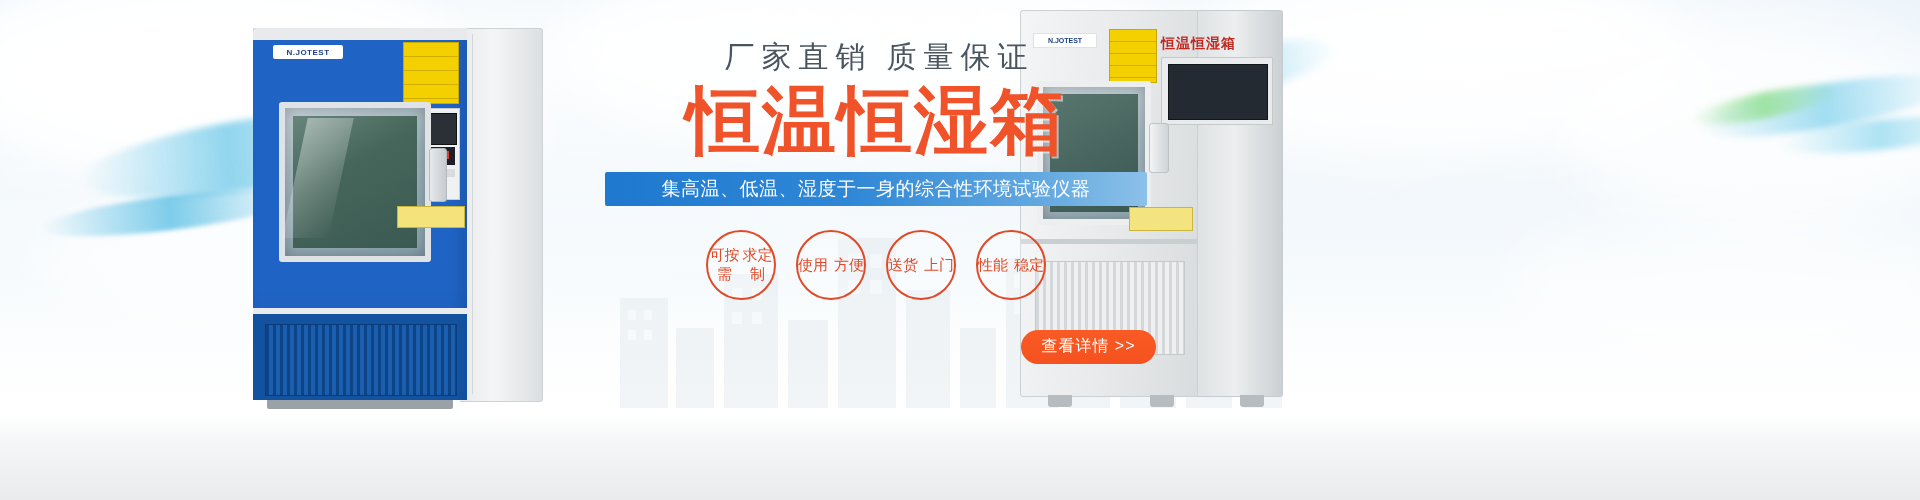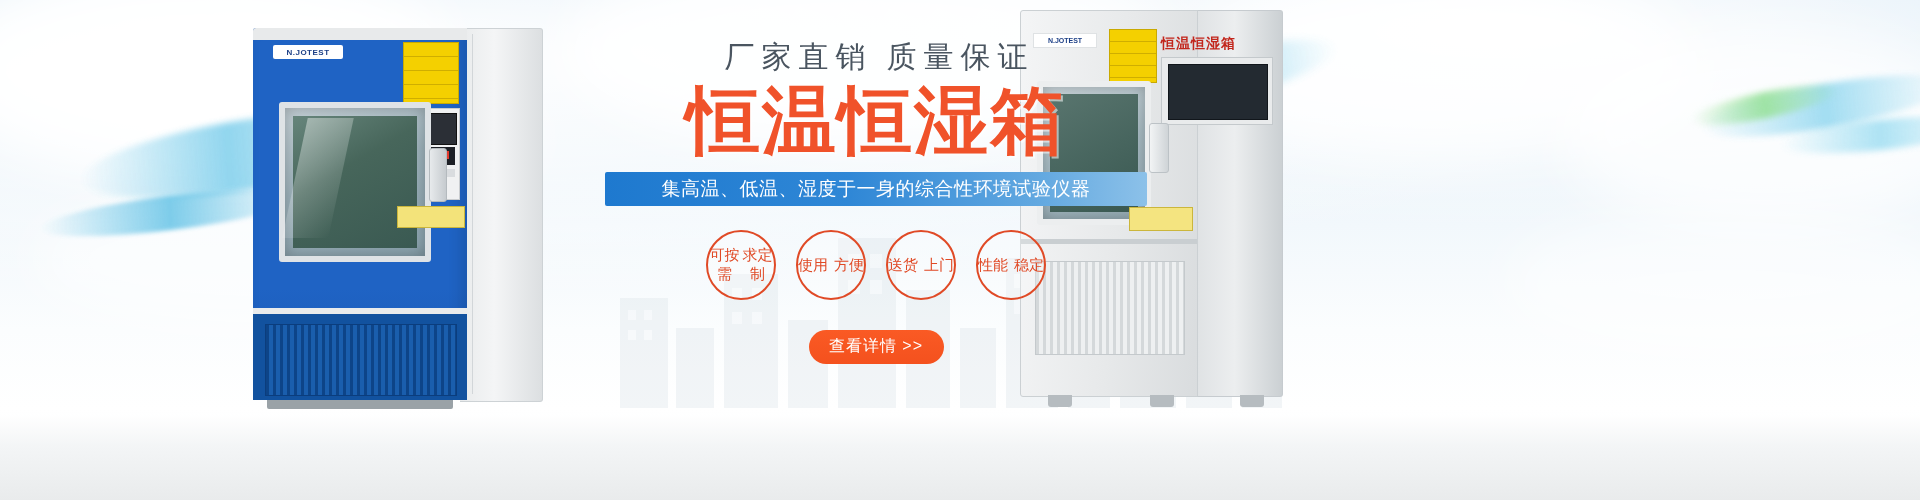--- a/index.html
+++ b/index.html
@@ -154,21 +154,21 @@
     color:#ffffff;font-size:19px;letter-spacing:.5px;white-space:nowrap;
   }
 
   .badges{margin-top:24px;display:flex;justify-content:center;gap:20px;}
   .badge{
     width:66px;height:66px;border-radius:50%;border:2px solid #e04a26;
     display:flex;flex-direction:row;align-items:center;justify-content:space-between;
     color:#e04a26;font-size:15px;line-height:1.22;background:rgba(255,255,255,.25);
   }
 
-  .cta-wrap{margin-top:30px;display:flex;justify-content:center;}
+  .cta-wrap{margin-top:30px;display:flex;justify-content:flex-end;}
   .cta{
     width:135px;height:34px;border-radius:17px;border:none;cursor:pointer;
     background:linear-gradient(180deg,#fa5a24 0%,#f4511e 100%);
     color:#ffffff;font-size:16px;letter-spacing:1px;
     display:flex;align-items:center;justify-content:center;
     font-family:"Liberation Sans","DejaVu Sans",sans-serif;
   }
 </style>
 </head>
 <body>

